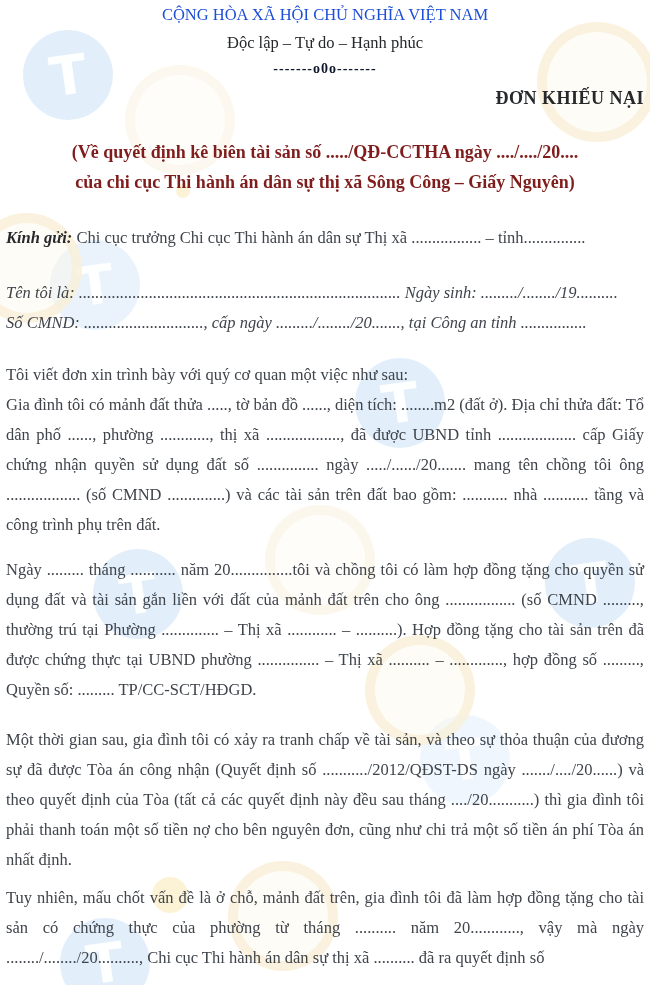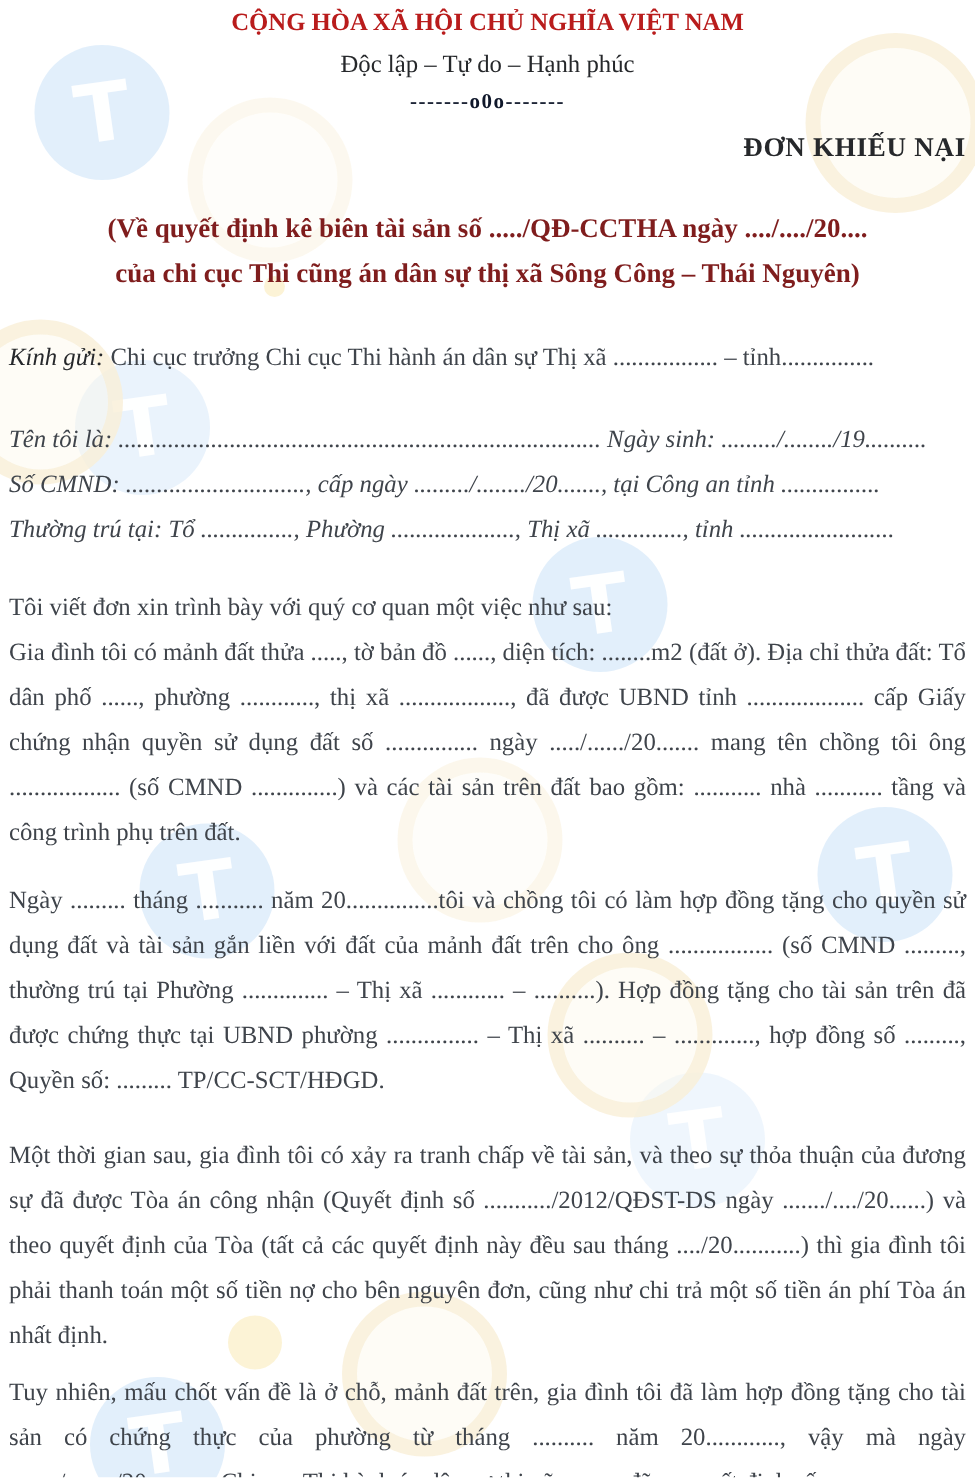--- a/index.html
+++ b/index.html
@@ -44,27 +44,27 @@
   .y2 { left: -28px; top: 213px; }
   .y3 { left: 125px; top: 65px;  opacity: 0.5; }
   .y4 { left: 265px; top: 505px; opacity: 0.6; }
   .y5 { left: 365px; top: 635px; }
   .y6 { left: 228px; top: 861px; }
   .blob1 { left: 152px; top: 877px; width: 36px; height: 36px; }
   .blob2 { left: 176px; top: 184px; width: 14px; height: 14px; }
   
   .content { position: relative; z-index: 1; padding: 4px 6px 0 6px; }
   .center { text-align: center; }
-  .nat-title  { font-weight: bold; font-size: 16.5px; line-height: 21px; color: #b91c1c; }
+  .nat-title  { font-weight: normal; font-size: 16.5px; line-height: 21px; color: #1d4ed8; }
   .motto      { font-weight: normal; font-size: 16.5px; line-height: 21px; margin-top: 7px; color: #26282b; }
   .separator  { font-weight: bold; font-size: 14px;   line-height: 18px; margin-top: 7px; color: #0f172a; letter-spacing: 1px; }
   .doc-title  { font-weight: bold; font-size: 18px;   line-height: 23px; margin-top: 9px; color: #26282b; letter-spacing: 0.5px; text-align: right; }
   .subtitle   { font-weight: bold; font-size: 18px; line-height: 30px; margin-top: 27px; color: #7f1d1d; }
   .salutation { margin-top: 26px; font-size: 16.5px; line-height: 30px; }
-  .salutation .label { font-weight: normal; font-style: italic; color: #26282b; }
+  .salutation .label { font-weight: bold; font-style: italic; color: #26282b; }
   .declarant  { margin-top: 25px; }
   .line { font-size: 16.5px; line-height: 30px; text-align: justify; font-style: italic; }
   .para { font-size: 16.5px; line-height: 30px; text-align: justify; margin: 0; }
   .para-intro { margin-top: 22px; }
   .para-2 { margin-top: 15px; }
   .para-3 { margin-top: 20px; }
   .para-4 { margin-top: 8px; }
 </style>
 </head>
 <body>
@@ -103,29 +103,28 @@
 
   <div class="content">
 
     <div class="nat-title center">CỘNG HÒA XÃ HỘI CHỦ NGHĨA VIỆT NAM</div>
     <div class="motto center">Độc lập – Tự do – Hạnh phúc</div>
     <div class="separator center">-------o0o-------</div>
     <div class="doc-title center">ĐƠN KHIẾU NẠI</div>
 
     <div class="subtitle center">
       <div>(Về quyết định kê biên tài sản số ...../QĐ-CCTHA ngày ..../..../20....</div>
-      <div>của chi cục Thi cũng án dân sự thị xã Sông Công – Thái Nguyên)</div>
+      <div>của chi cục Thi hành án dân sự thị xã Sông Công – Giấy Nguyên)</div>
     </div>
 
     <div class="salutation"><span class="label">Kính gửi:</span><span> Chi cục trưởng Chi cục Thi hành án dân sự Thị xã ................. – tỉnh...............</span></div>
 
     <div class="declarant">
       <div class="line">Tên tôi là: .............................................................................. Ngày sinh: ........./......../19..........</div>
       <div class="line">Số CMND: ............................., cấp ngày ........./......../20......., tại Công an tỉnh ................</div>
-      <div class="line">Thường trú tại: Tổ ..............., Phường ...................., Thị xã .............., tỉnh .........................</div>
     </div>
 
     <p class="para para-intro">Tôi viết đơn xin trình bày với quý cơ quan một việc như sau:</p>
     <p class="para">Gia đình tôi có mảnh đất thửa ....., tờ bản đồ ......, diện tích: ........m2 (đất ở). Địa chỉ thửa đất: Tổ dân phố ......, phường ............, thị xã .................., đã được UBND tỉnh ................... cấp Giấy chứng nhận quyền sử dụng đất số ............... ngày ...../....../20....... mang tên chồng tôi ông .................. (số CMND ..............) và các tài sản trên đất bao gồm: ........... nhà ........... tầng và công trình phụ trên đất.</p>
     <p class="para para-2">Ngày ......... tháng ........... năm 20...............tôi và chồng tôi có làm hợp đồng tặng cho quyền sử dụng đất và tài sản gắn liền với đất của mảnh đất trên cho ông ................. (số CMND ........., thường trú tại Phường .............. – Thị xã ............ – ..........). Hợp đồng tặng cho tài sản trên đã được chứng thực tại UBND phường ............... – Thị xã .......... – ............., hợp đồng số ........., Quyền số: ......... TP/CC-SCT/HĐGD.</p>
     <p class="para para-3">Một thời gian sau, gia đình tôi có xảy ra tranh chấp về tài sản, và theo sự thỏa thuận của đương sự đã được Tòa án công nhận (Quyết định số .........../2012/QĐST-DS ngày ......./..../20......) và theo quyết định của Tòa (tất cả các quyết định này đều sau tháng ..../20...........) thì gia đình tôi phải thanh toán một số tiền nợ cho bên nguyên đơn, cũng như chi trả một số tiền án phí Tòa án nhất định.</p>
     <p class="para para-4">Tuy nhiên, mấu chốt vấn đề là ở chỗ, mảnh đất trên, gia đình tôi đã làm hợp đồng tặng cho tài sản có chứng thực của phường từ tháng .......... năm 20............, vậy mà ngày ......../......../20.........., Chi cục Thi hành án dân sự thị xã .......... đã ra quyết định số</p>
 
   </div>
 </div>

